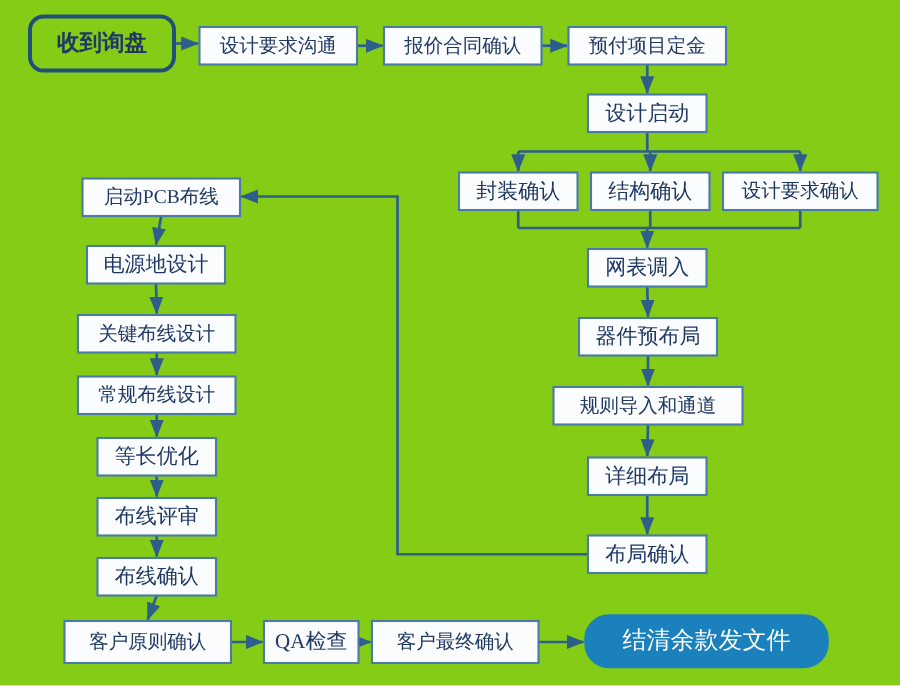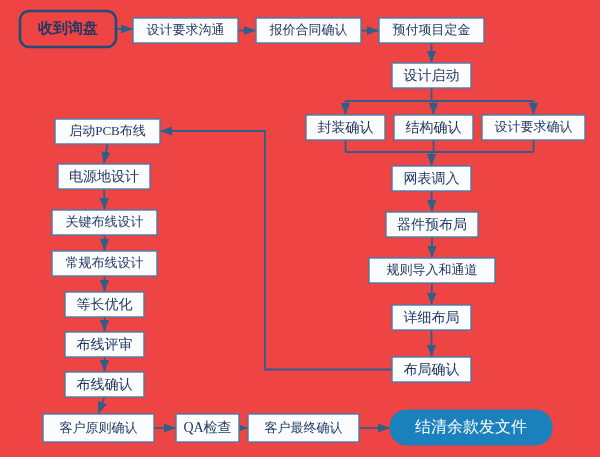--- a/index.html
+++ b/index.html
@@ -1,20 +1,20 @@
 <!DOCTYPE html>
 <html><head>
 <meta charset="utf-8">
 <style>
   html,body{margin:0;padding:0;background:#ffffff;}
   body{
     font-family:"Liberation Serif","DejaVu Serif",serif;
     width:600px;height:457px;overflow:hidden;
   }
-  #flow-root{position:relative;width:600px;height:457px;background:#ef4444;}
+  #flow-root{position:relative;width:600px;height:457px;background:#84cc16;}
   svg{display:block;}
   .node-rect{
     fill:#fbfcfd;
     stroke:#4a7aa7;
     stroke-width:1.4;
   }
   .node-rect.accent{
     fill:none;
     stroke:#1f4e79;
     stroke-width:2.6;

